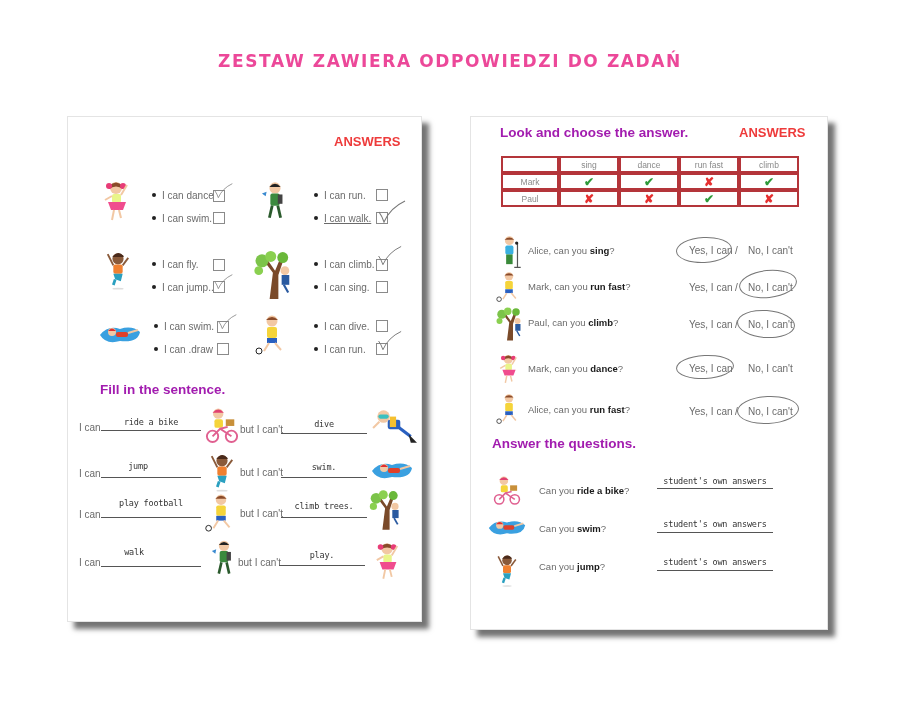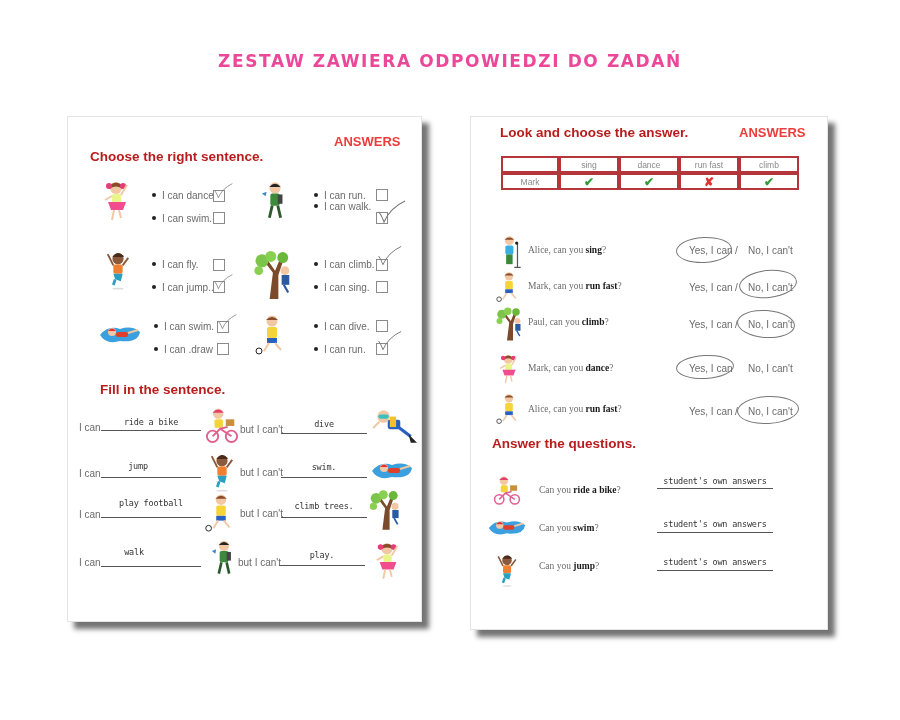--- a/index.html
+++ b/index.html
@@ -18,21 +18,21 @@
     box-shadow: 7px 7px 5px rgba(0,0,0,0.55);
   }
   #page-left  { left: 67px;  top: 116px; width: 355px; height: 506px; }
   #page-right { left: 470px; top: 116px; width: 358px; height: 514px; }
 
   .abs { position: absolute; }
   .answers {
     font-family: "Liberation Sans", sans-serif; font-weight: bold; color: #ee3b3b; font-size: 13px;
   }
   .heading {
-    font-family: "Liberation Sans", sans-serif; font-weight: bold; color: #b91c1c; font-size: 13.5px;
+    font-family: "Liberation Sans", sans-serif; font-weight: bold; color: #a21caf; font-size: 13.5px;
   }
   .opt {
     font-family: "Liberation Sans", sans-serif; font-size: 10px; color: #6b6b6b; white-space: nowrap;
   }
   .opt .bullet { display: inline-block; width: 4px; height: 4px; border-radius: 50%; background: #222; margin-right: 6px; vertical-align: middle; position: relative; top: -1px; }
   .box { position: absolute; width: 12px; height: 12px; border: 1px solid #8a8a8a; background: #fff; }
   .tick { position: absolute; }
 
   .fill-label { font-family: "Liberation Sans", sans-serif; font-size: 10px; color: #6b6b6b; white-space: nowrap; }
   .fill-line { position: absolute; border-bottom: 1px solid #555; }
@@ -40,21 +40,21 @@
 
   table.grid { position: absolute; left: 30px; top: 39px; border-collapse: separate; border-spacing: 0; }
   table.grid td {
     border: 2px solid #b4353a; width: 60px; height: 17px; text-align: center;
     font-family: "Liberation Sans", sans-serif; font-size: 8.5px; color: #8a8a8a; padding: 0;
   }
   table.grid td.first { width: 58px; }
   .ok { color: #2e9a3a; font-size: 12px; font-weight: bold; line-height: 12px; }
   .no { color: #e53030; font-size: 12px; font-weight: bold; line-height: 12px; }
 
-  .q { font-family: Liberation Serif, serif; font-size: 9.5px; color: #6b6b6b; white-space: nowrap; }
+  .q { font-family: Liberation Sans, sans-serif; font-size: 9.5px; color: #6b6b6b; white-space: nowrap; }
   .q b { color: #1a1a1a; }
   .yn { font-family: Liberation Sans, sans-serif; font-size: 10px; color: #6b6b6b; white-space: nowrap; }
   .circle { position: absolute; border: 1px solid #777; border-radius: 50%; }
 
   .ans-line { position: absolute; border-bottom: 1px solid #555; width: 116px; }
 
   svg.ill { position: absolute; overflow: visible; }
 </style>
 </head>
 <body>
@@ -148,39 +148,38 @@
     <symbol id="sym-tick" viewBox="0 0 30 24">
       <path d="M3 12 Q6 16 8 22 Q14 8 29 1" fill="none" stroke="#777" stroke-width="1.1"></path>
     </symbol>
   </defs>
 </svg>
 
 <div class="top-title">ZESTAW ZAWIERA ODPOWIEDZI DO ZADAŃ</div>
 
 <div class="page" id="page-left">
   <div class="abs answers" style="left:266px; top:17px;">ANSWERS</div>
-  <div class="abs heading" style="left:22px; top:32px;">Choose the right sentence.</div>
 
   <svg class="ill" style="left:34px; top:63px;" width="30" height="42">
       <use href="#sym-girl"></use>
     </svg>
   <div class="abs opt" style="left:84px; top:73px;"><span class="bullet"></span><span>I can dance.</span></div>
   <div class="box" style="left:145px; top:73px;"></div>
   <svg class="tick" style="left:145px; top:62px;" width="20" height="24">
       <use href="#sym-tick"></use>
     </svg>
   <div class="abs opt" style="left:84px; top:96px;"><span class="bullet"></span><span>I can swim.</span></div>
   <div class="box" style="left:145px; top:95px;"></div>
 
   <svg class="ill" style="left:193px; top:62px;" width="28" height="44">
       <use href="#sym-walker"></use>
     </svg>
   <div class="abs opt" style="left:246px; top:73px;"><span class="bullet"></span><span>I can run.</span></div>
   <div class="box" style="left:308px; top:72px;"></div>
-  <div class="abs opt" style="left:246px; top:84px;"><span class="bullet"></span><span>I can walk.</span></div>
+  <div class="abs opt" style="left:246px; top:96px;text-decoration:underline;"><span class="bullet"></span><span>I can walk.</span></div>
   <div class="box" style="left:308px; top:95px;"></div>
   <svg class="tick" style="left:308px; top:82px;" width="30" height="26">
       <use href="#sym-tick"></use>
     </svg>
 
   <svg class="ill" style="left:36px; top:131px;" width="28" height="44">
       <use href="#sym-jumper"></use>
     </svg>
   <div class="abs opt" style="left:84px; top:142px;"><span class="bullet"></span><span>I can fly.</span></div>
   <div class="box" style="left:145px; top:142px;"></div>
@@ -291,20 +290,27 @@
       <td>run fast</td>
       <td>climb</td>
     </tr>
     <tr>
       <td class="first">Mark</td>
       <td><span class="ok">✔</span></td>
       <td><span class="ok">✔</span></td>
       <td><span class="no">✘</span></td>
       <td><span class="ok">✔</span></td>
     </tr>
+    <tr>
+      <td class="first">Paul</td>
+      <td><span class="no">✘</span></td>
+      <td><span class="no">✘</span></td>
+      <td><span class="ok">✔</span></td>
+      <td><span class="no">✘</span></td>
+    </tr>
   </tbody>
     </table>
 
   <svg class="ill" style="left:29px; top:118px;" width="22" height="34">
       <use href="#sym-singer"></use>
     </svg>
   <div class="abs q" style="left:57px; top:128px;"><span>Alice, can you </span><b>sing</b><span>?</span></div>
   <div class="abs yn" style="left:218px; top:128px;">Yes, I can</div>
   <div class="circle" style="left:205px; top:120px; width:56px; height:26px; transform:rotate(-3deg);"></div>
   <div class="abs yn" style="left:264px; top:128px;">/</div>

